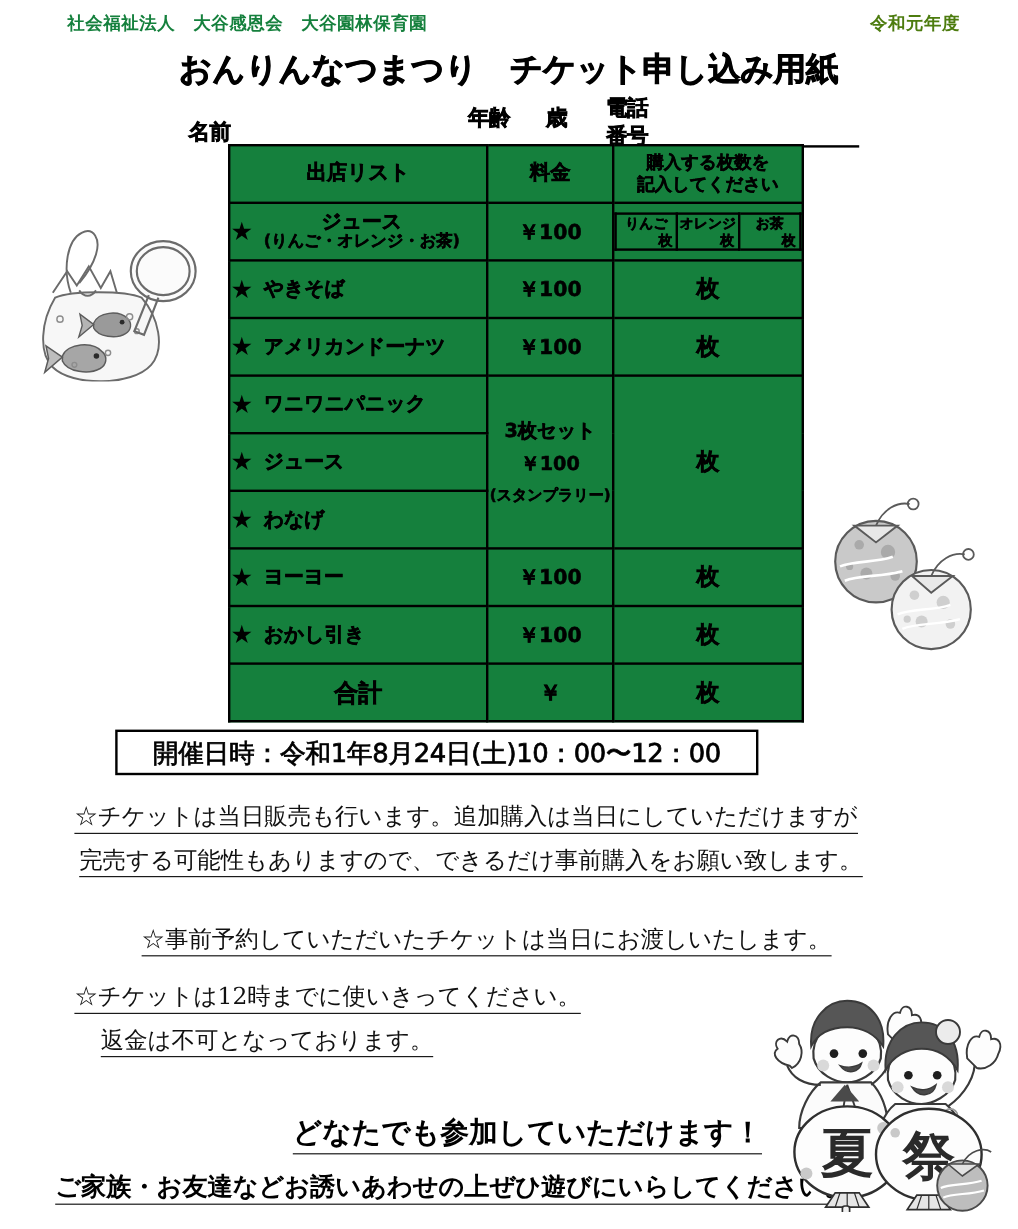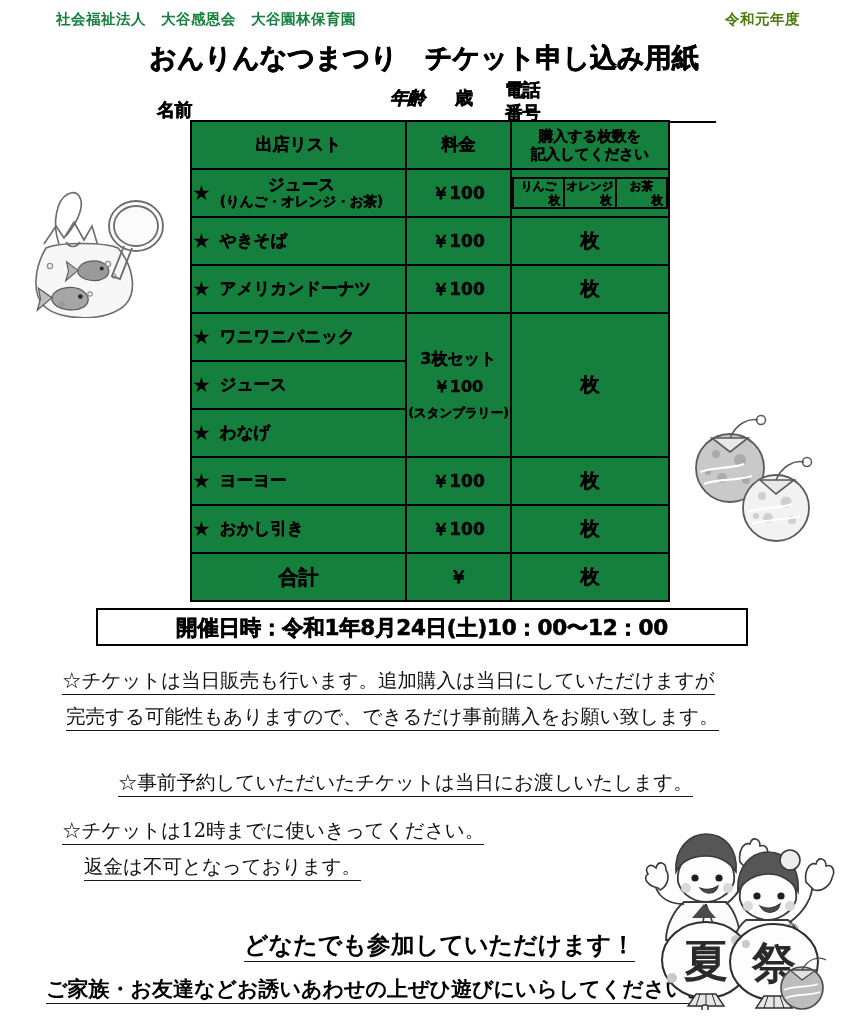--- a/index.html
+++ b/index.html
@@ -65,21 +65,21 @@
     font-weight: 700;
     -webkit-text-stroke: 0.5px #000;
   }
   .field-rule {
     position: absolute;
     border-bottom: 2px solid #000;
     height: 0;
   }
   #label-name   { left: 157px; top: 24px; }
   #rule-name    { left: 194px; top: 47px; width: 190px; }
-  #label-age    { left: 390px; top: 12px; font-style: italic; }
+  #label-age    { left: 390px; top: 12px; }
   #label-sai    { left: 455px; top: 12px; }
   #rule-age     { left: 392px; top: 47px; width: 84px; }
   #label-tel-1  { left: 505px; top: 4px; }
   #label-tel-2  { left: 505px; top: 27px; }
   #rule-tel     { left: 551px; top: 47px; width: 165px; }
 
   
   #order-table {
     position: absolute;
     left: 190px; top: 120px;
@@ -143,24 +143,24 @@
   }
   .juice-split td:last-child { border-right: 0; }
   .juice-mai { display: block; text-align: right; padding-right: 3px; }
 
   .total-label { font-size: 20px; text-align: center; padding-left: 0; height: 46px; }
   .total-yen   { font-size: 18px; text-align: left; padding-left: 8px; }
 
   
   #date-banner {
     left: 96px; top: 608px;
-    width: 652px; height: 38px;
+    width: 536px; height: 38px;
     border: 2.6px solid #000;
     display: flex; align-items: center; justify-content: center;
-    font-size: 21.5px; font-weight: 700;
+    font-size: 21.5px; font-weight: 400;
     letter-spacing: -0.3px;
     -webkit-text-stroke: 0.6px #000;
     box-sizing: border-box;
     text-align: center;
   }
 
   
   .note {
     position: absolute;
     font-family: "DejaVu Serif", "Liberation Serif", serif;

